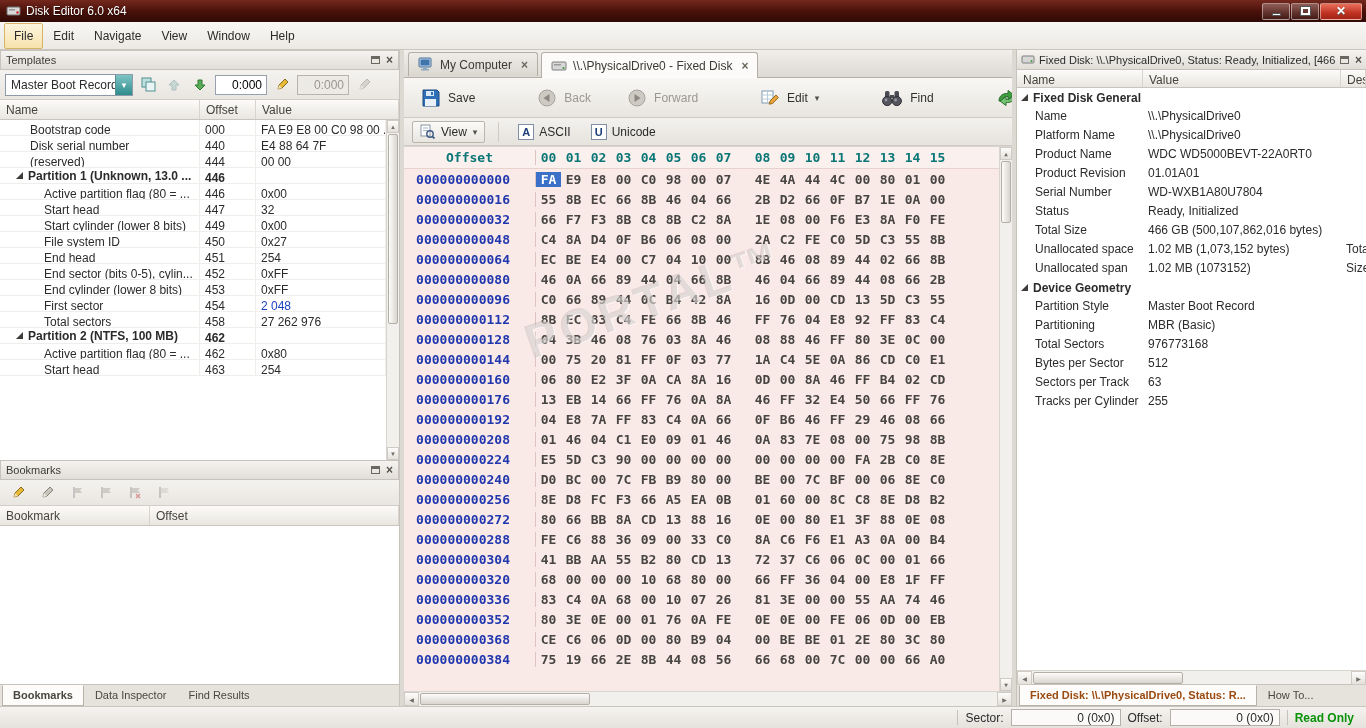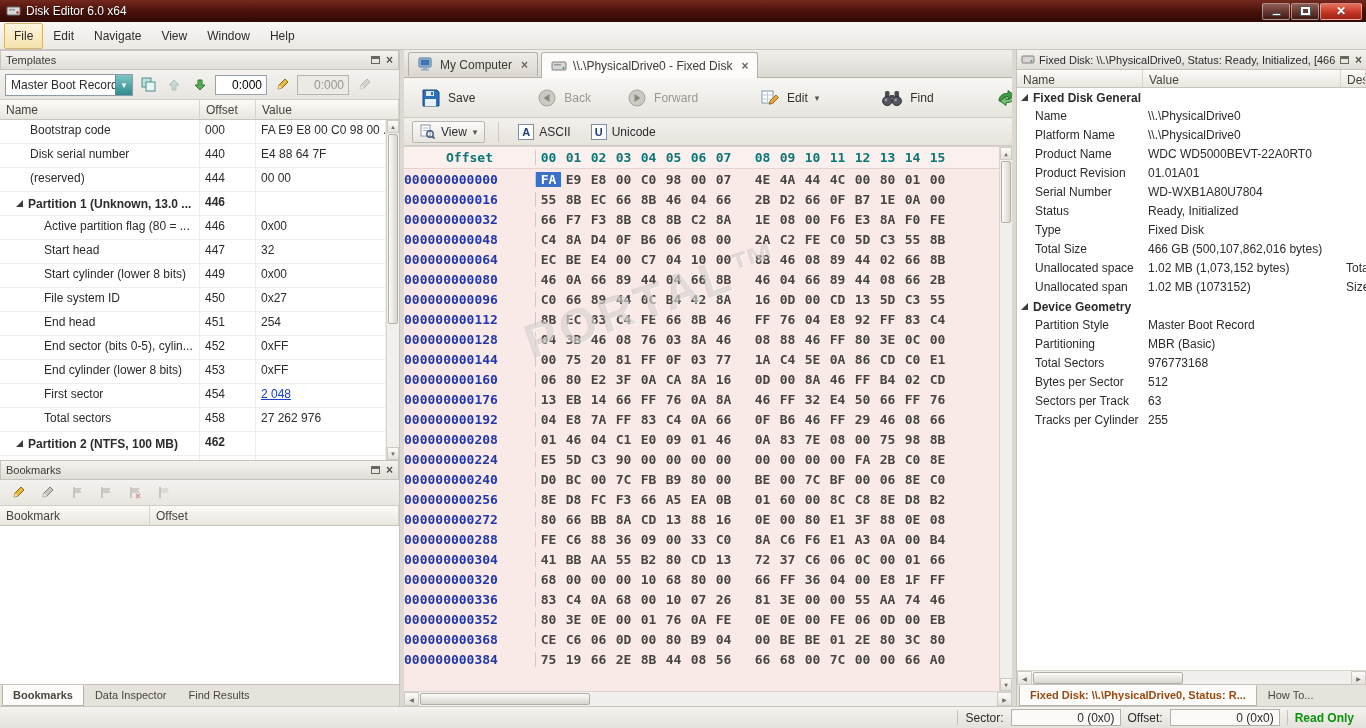--- a/index.html
+++ b/index.html
@@ -51,21 +51,21 @@
     padding:0 4px; text-align:right; }
   .offset-input.disabled { background:#eceae5; color:#9a968f; border-color:#b8b4ad; }
 
   
   .grid-header { display:flex; height:20px; flex:0 0 20px; background:linear-gradient(#fcfbf9,#e9e6e0);
     border-bottom:1px solid #c9c5be; }
   .grid-header .gcell { border-right:1px solid #d8d4cd; padding:3px 6px; color:#46433d; overflow:hidden; white-space:nowrap; }
 
   
   .tgrid-body { height:340px; flex:0 0 340px; background:#fff; position:relative; padding-right:13px; overflow:hidden; }
-  .trow { display:flex; height:24px; border-bottom:1px solid #f0eeea;justify-content:space-between; }
+  .trow { display:flex; height:16px; border-bottom:1px solid #f0eeea;justify-content:space-between; }
   .trow .tcell { border-right:1px solid #f0eeea; padding:3px 5px; white-space:nowrap; overflow:hidden; }
   .c-name { width:200px; } .c-off { width:56px; } .c-val { flex:1; min-width:0; }
   .trow.group { font-weight:bold; }
   .lvl-field { padding-left:30px !important; }
   .lvl-child { padding-left:44px !important; }
   .lvl-group { padding-left:16px !important; display:flex; align-items:center; }
   .tri { width:0; height:0; border-left:7px solid transparent; border-bottom:7px solid #3f3d39; display:inline-block;
     margin-right:5px; flex:0 0 auto; }
   .link { color:#1a41c0; text-decoration:underline; }
 
@@ -114,21 +114,21 @@
   .view-btn { display:flex; align-items:center; gap:6px; border:1px solid #b9b5ad; border-radius:2px;
     background:linear-gradient(#fbfaf8,#e9e6e0); padding:2px 7px; height:22px; }
   .letter-box { width:16px; height:16px; border:1px solid #7e8ea4; background:#fff; color:#1d3e7a; font-weight:bold;
     display:flex; align-items:center; justify-content:center; font-size:11px; }
   .toggle-btn { display:flex; align-items:center; gap:5px; padding:2px 6px; border-radius:2px; }
 
   
   .hex-wrap { flex:1; position:relative; background:#f9e9e7; border-top:1px solid #d8d4ce; overflow:hidden;
     font-family:"DejaVu Sans Mono",monospace; font-size:13px; font-weight:bold; padding-right:13px; }
   .hex-header { display:flex; height:22px; align-items:center; color:#0b7676; border-bottom:1px solid #e7d2ce; background:#faf0ee; }
-  .hex-offset { width:132px; flex:0 0 132px; text-align:left; padding-right:4px; color:#2137ad;
+  .hex-offset { width:132px; flex:0 0 132px; text-align:right; padding-right:25px; color:#2137ad;
     border-right:1px solid #ddc4c0; }
   .hex-offset.h { text-align:center; padding-right:0; color:#0b7676; }
   .hex-byte { width:25px; flex:0 0 25px; text-align:center; color:#474542; }
   .hex-byte.h { color:#0b7676; }
   .hex-byte.gap { margin-left:14px; }
   .hex-row { display:flex; height:20px; align-items:center; }
   .hex-byte.sel { background:#3a70c8; color:#fff; }
   .watermark { position:absolute; left:115px; top:125px; transform:rotate(-19deg); font-family:"Liberation Sans",sans-serif;
     font-size:48px; font-weight:bold; letter-spacing:4px; color:rgba(125,115,108,.20);
     text-shadow:1px 1px 0 rgba(255,255,255,.55); pointer-events:none; }
@@ -1065,25 +1065,20 @@
           <div class="icell c-iname iname-child"><span>Serial Number</span></div>
           <div class="icell c-ival">WD-WXB1A80U7804</div>
           <div class="icell c-idesc"></div>
         </div>
         <div class="irow">
           <div class="icell c-iname iname-child"><span>Status</span></div>
           <div class="icell c-ival">Ready, Initialized</div>
           <div class="icell c-idesc"></div>
         </div>
         <div class="irow">
-          <div class="icell c-iname iname-child"><span>Type</span></div>
-          <div class="icell c-ival">Fixed Disk</div>
-          <div class="icell c-idesc"></div>
-        </div>
-        <div class="irow">
           <div class="icell c-iname iname-child"><span>Total Size</span></div>
           <div class="icell c-ival">466 GB (500,107,862,016 bytes)</div>
           <div class="icell c-idesc"></div>
         </div>
         <div class="irow">
           <div class="icell c-iname iname-child"><span>Unallocated space</span></div>
           <div class="icell c-ival">1.02 MB (1,073,152 bytes)</div>
           <div class="icell c-idesc">Total size</div>
         </div>
         <div class="irow">

